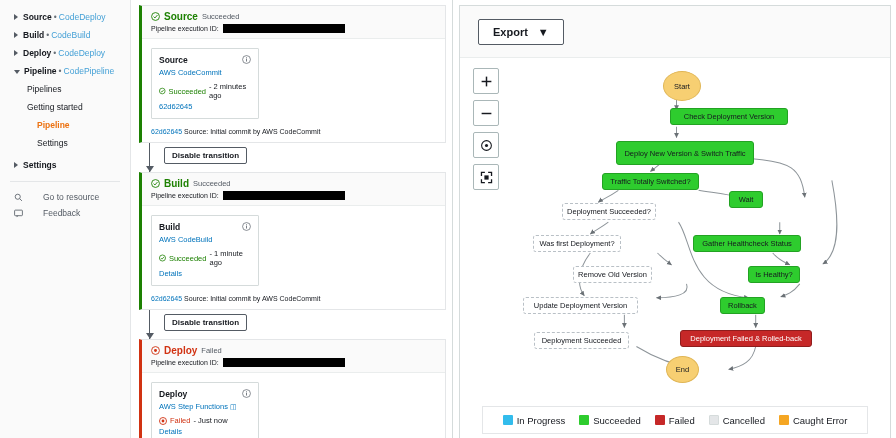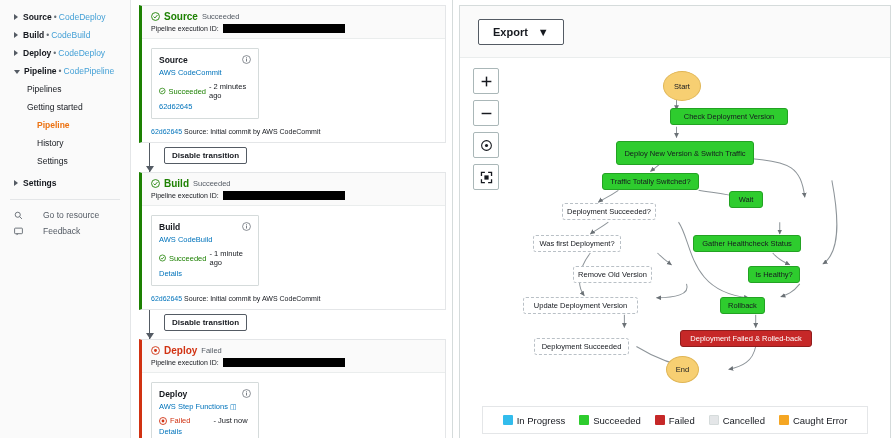--- a/index.html
+++ b/index.html
@@ -235,21 +235,20 @@
     <div class="nav-row">
       <span class="caret open"></span>
       <span class="nav-strong">Pipeline</span>
       <span class="nav-sep">•</span>
       <span class="nav-link">CodePipeline</span>
     </div>
 
     <div class="sub-row">Pipelines</div>
     <div class="sub-row">Getting started</div>
     <div class="sub-row deep active">Pipeline</div>
-    <div class="sub-row deep">History</div>
     <div class="sub-row deep">Settings</div>
 
     <div class="nav-row" style="margin-top:4px;">
       <span class="caret"></span>
       <span class="nav-strong">Settings</span>
     </div>
 
     <div class="sb-divider"></div>
 
     <div class="sb-foot">
@@ -397,21 +396,21 @@
           <div class="action-provider">
             <span>AWS Step Functions</span>
             <span class="ext">◫</span>
           </div>
           <div class="action-status-row">
             <svg width="8" height="8" viewBox="0 0 16 16">
               <circle cx="8" cy="8" r="7" fill="none" stroke="#d13212" stroke-width="1.8"></circle>
               <circle cx="8" cy="8" r="2.8" fill="#d13212"></circle>
             </svg>
             <span class="action-status failed">Failed</span>
-            <span class="action-status" style="color:#16191f;margin-left:20px;">- Just now</span>
+            <span class="action-status" style="color:#16191f;">- Just now</span>
           </div>
           <div class="action-detail">Details</div>
         </div>
 
       </div>
     </div>
   </section>
 
   <section class="wf-panel">
     <div class="wf-head">
@@ -527,21 +526,21 @@
           </div>
           <div class="node succeeded" style="left: 288px; top: 208px; width: 52px; height: 17px;">
             <span>Is Healthy?</span>
           </div>
           <div class="node pending" style="left: 63px; top: 239px; width: 115px; height: 17px;">
             <span>Update Deployment Version</span>
           </div>
           <div class="node succeeded" style="left: 260px; top: 239px; width: 45px; height: 17px;">
             <span>Rollback</span>
           </div>
-          <div class="node pending" style="left: 74px; top: 280px; width: 95px; height: 17px; text-align: center;">
+          <div class="node pending" style="left: 74px; top: 274px; width: 95px; height: 17px; text-align: center;">
             <span>Deployment Succeeded</span>
           </div>
           <div class="node failed" style="left: 220px; top: 272px; width: 132px; height: 17px;">
             <span>Deployment Failed &amp; Rolled-back</span>
           </div>
           <div class="node terminal" style="left: 206px; top: 298px; width: 33px; height: 27px;">
             <span>End</span>
           </div>
         </div>
 

